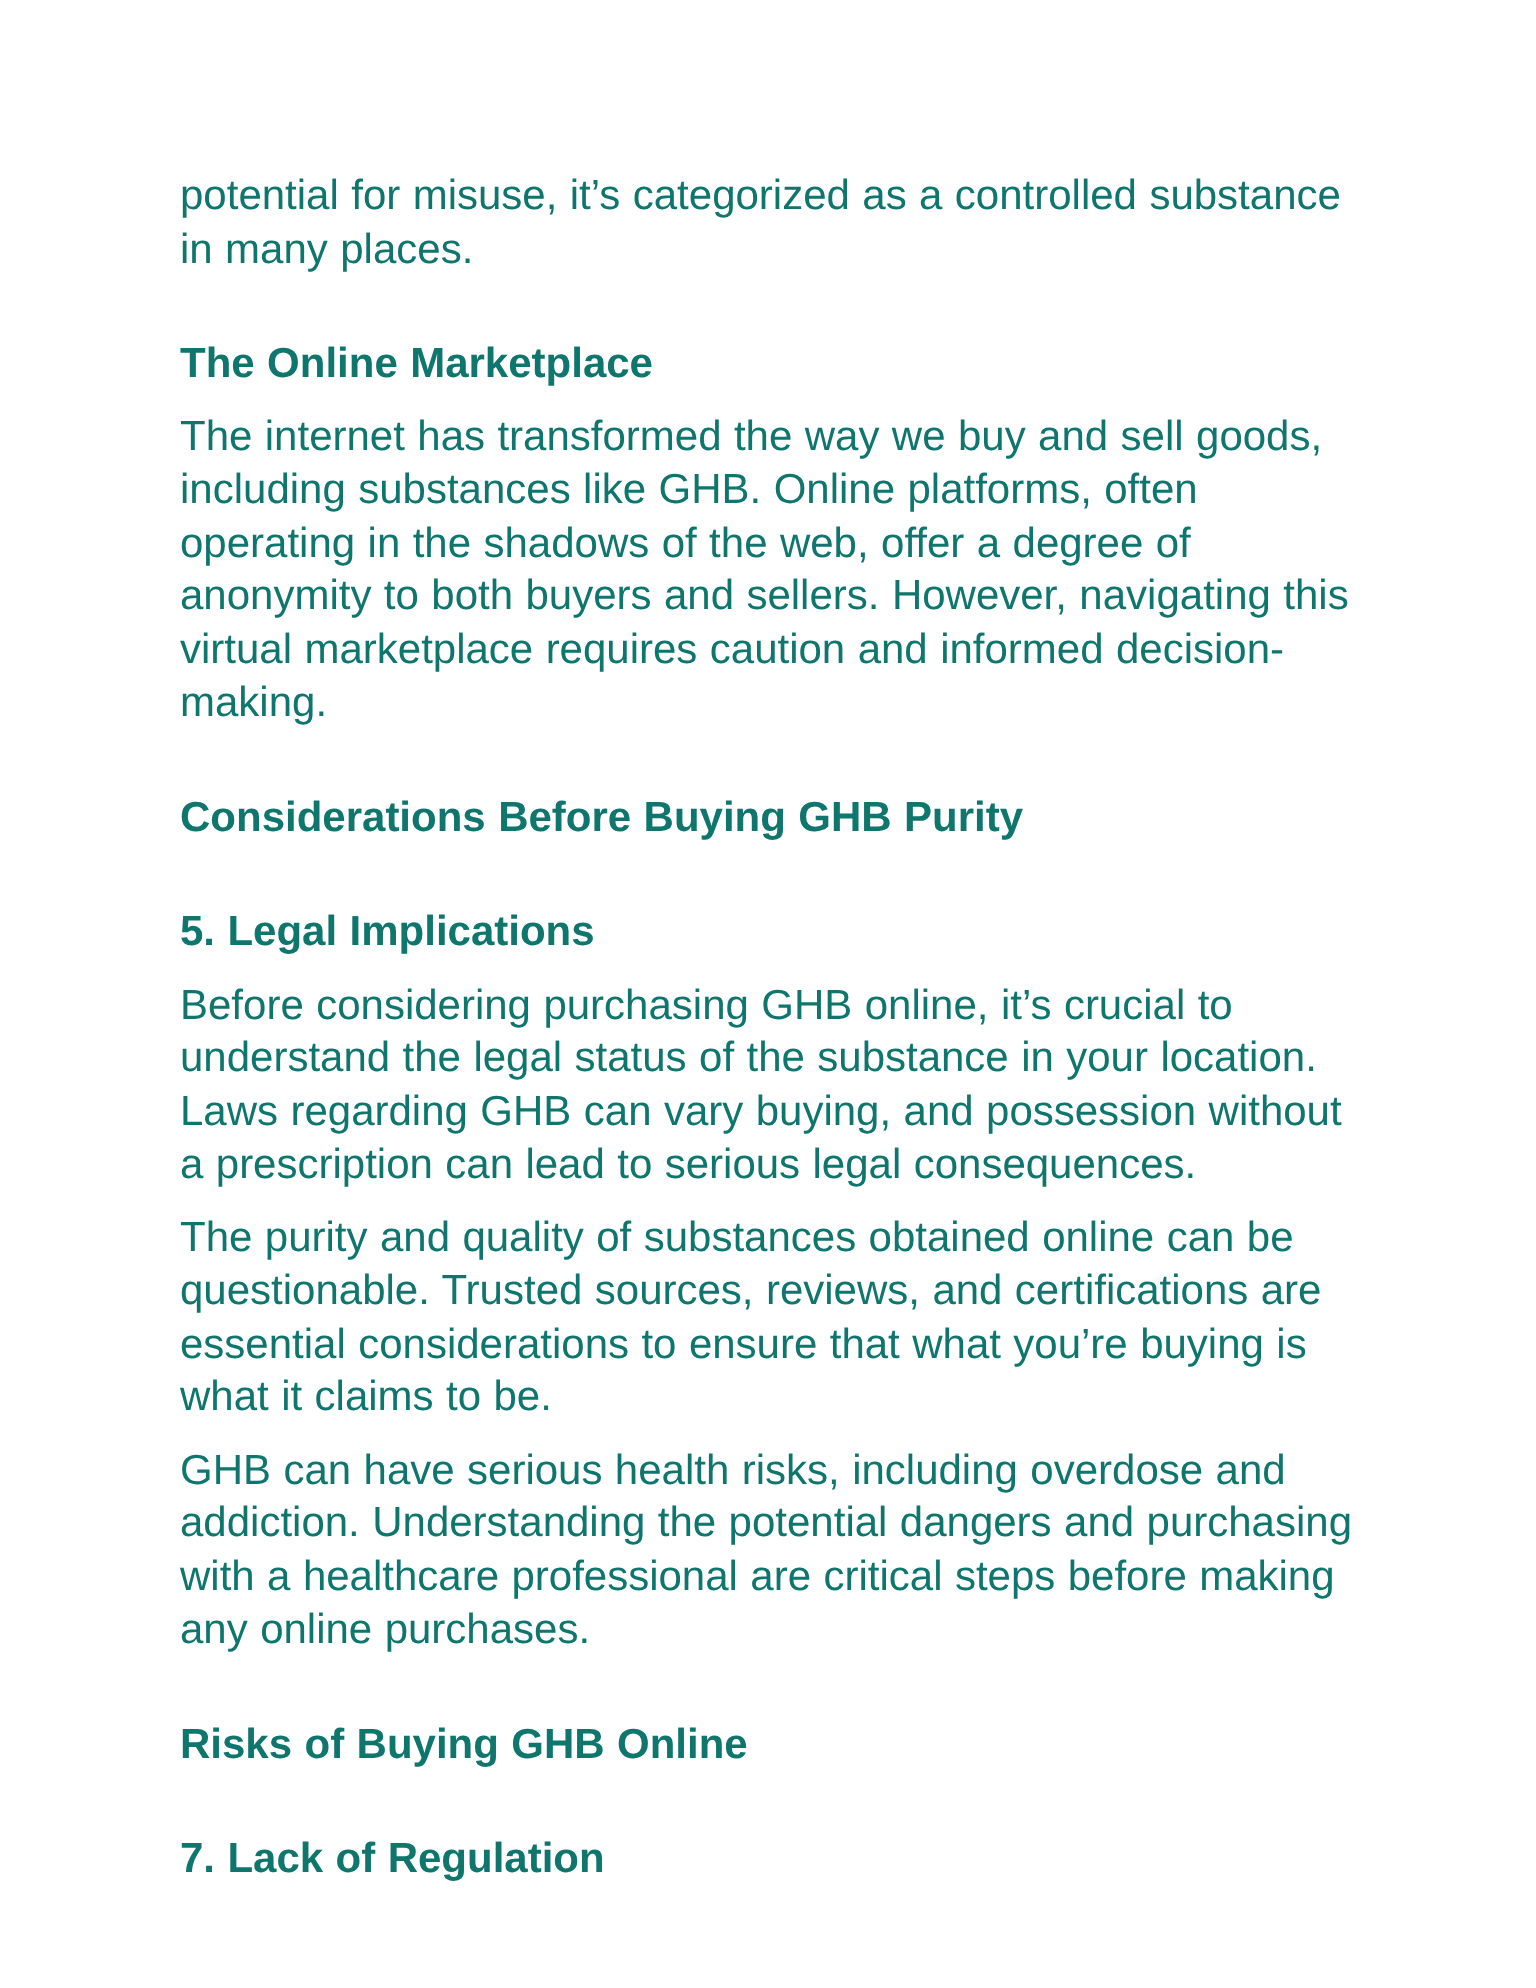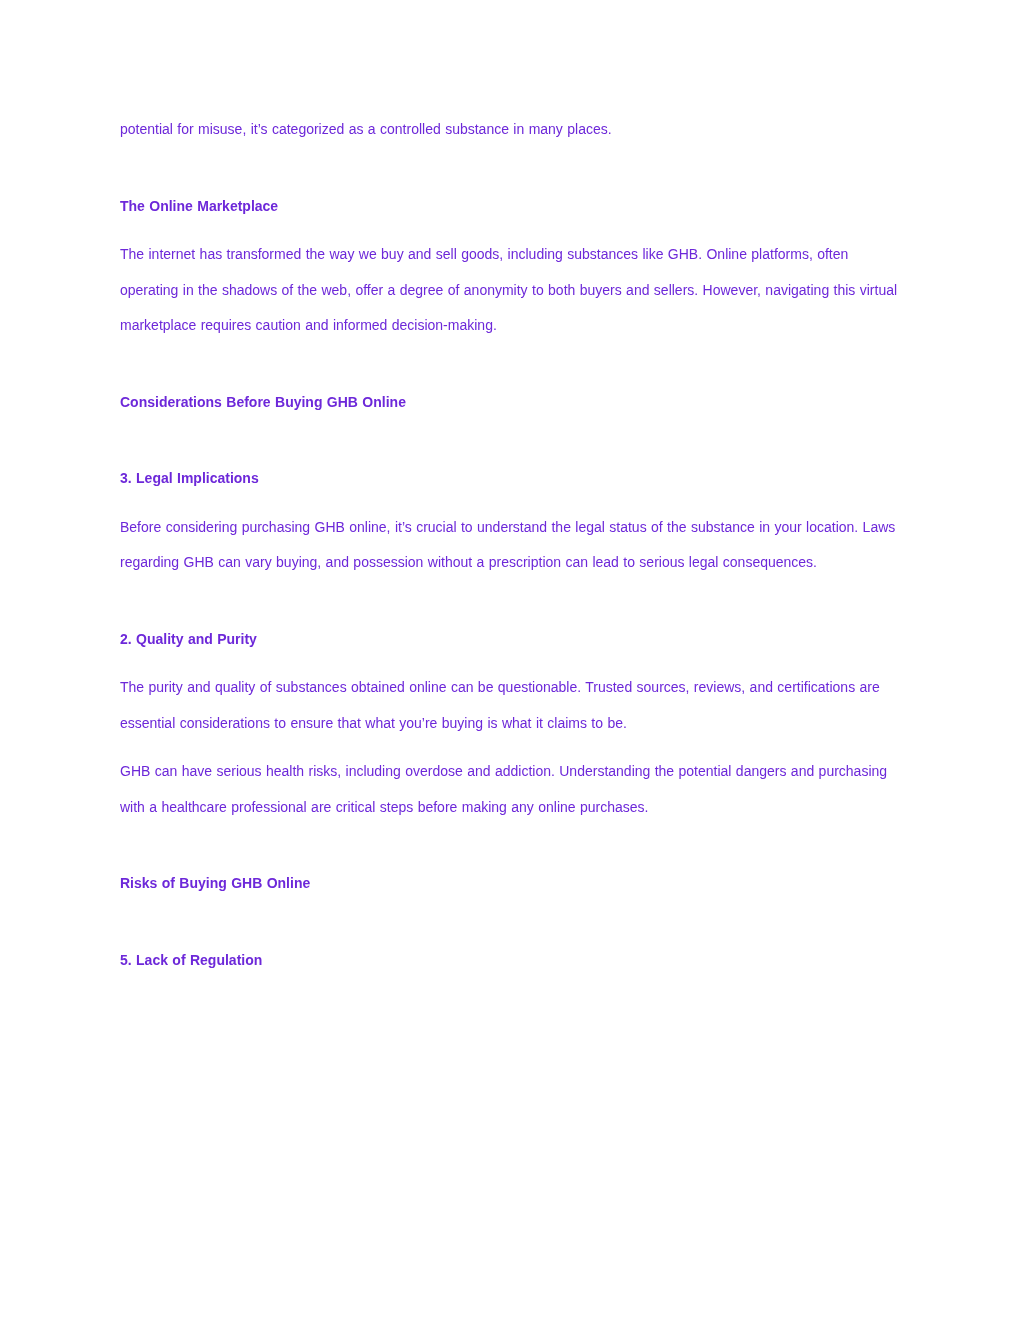--- a/index.html
+++ b/index.html
@@ -18,54 +18,53 @@
   }
   .content {
     position: absolute;
     left: 120px;
     top: 112px;
     width: 784px;
   }
   .block {
     margin: 0 0 13px 0;
     padding: 0;
-    font-size: 14px;
+    font-size: 28px;
     line-height: 35.5px;
     font-weight: 400;
-    color: #6d28d9;
+    color: #0f766e;
     word-spacing: 0.5px;
   }
   .heading {
     font-weight: 700;
     margin-top: 41px;
   }
 </style>
 </head>
 <body>
 
 <div class="page">
   <div class="content">
 
     <p class="block">potential for misuse, it’s categorized as a controlled substance in many places.</p>
 
     <h2 class="block heading">The Online Marketplace</h2>
 
     <p class="block">The internet has transformed the way we buy and sell goods, including substances like GHB. Online platforms, often operating in the shadows of the web, offer a degree of anonymity to both buyers and sellers. However, navigating this virtual marketplace requires caution and informed decision-making.</p>
 
-    <h2 class="block heading">Considerations Before Buying GHB Online</h2>
+    <h2 class="block heading">Considerations Before Buying GHB Purity</h2>
 
-    <h3 class="block heading">3. Legal Implications</h3>
+    <h3 class="block heading">5. Legal Implications</h3>
 
     <p class="block">Before considering purchasing GHB online, it’s crucial to understand the legal status of the substance in your location. Laws regarding GHB can vary buying, and possession without a prescription can lead to serious legal consequences.</p>
 
-    <h3 class="block heading">2. Quality and Purity</h3>
 
     <p class="block">The purity and quality of substances obtained online can be questionable. Trusted sources, reviews, and certifications are essential considerations to ensure that what you’re buying is what it claims to be.</p>
 
 
     <p class="block">GHB can have serious health risks, including overdose and addiction. Understanding the potential dangers and purchasing with a healthcare professional are critical steps before making any online purchases.</p>
 
     <h2 class="block heading">Risks of Buying GHB Online</h2>
 
-    <h3 class="block heading">5. Lack of Regulation</h3>
+    <h3 class="block heading">7. Lack of Regulation</h3>
 
   </div>
 </div>
 
 </body></html>

